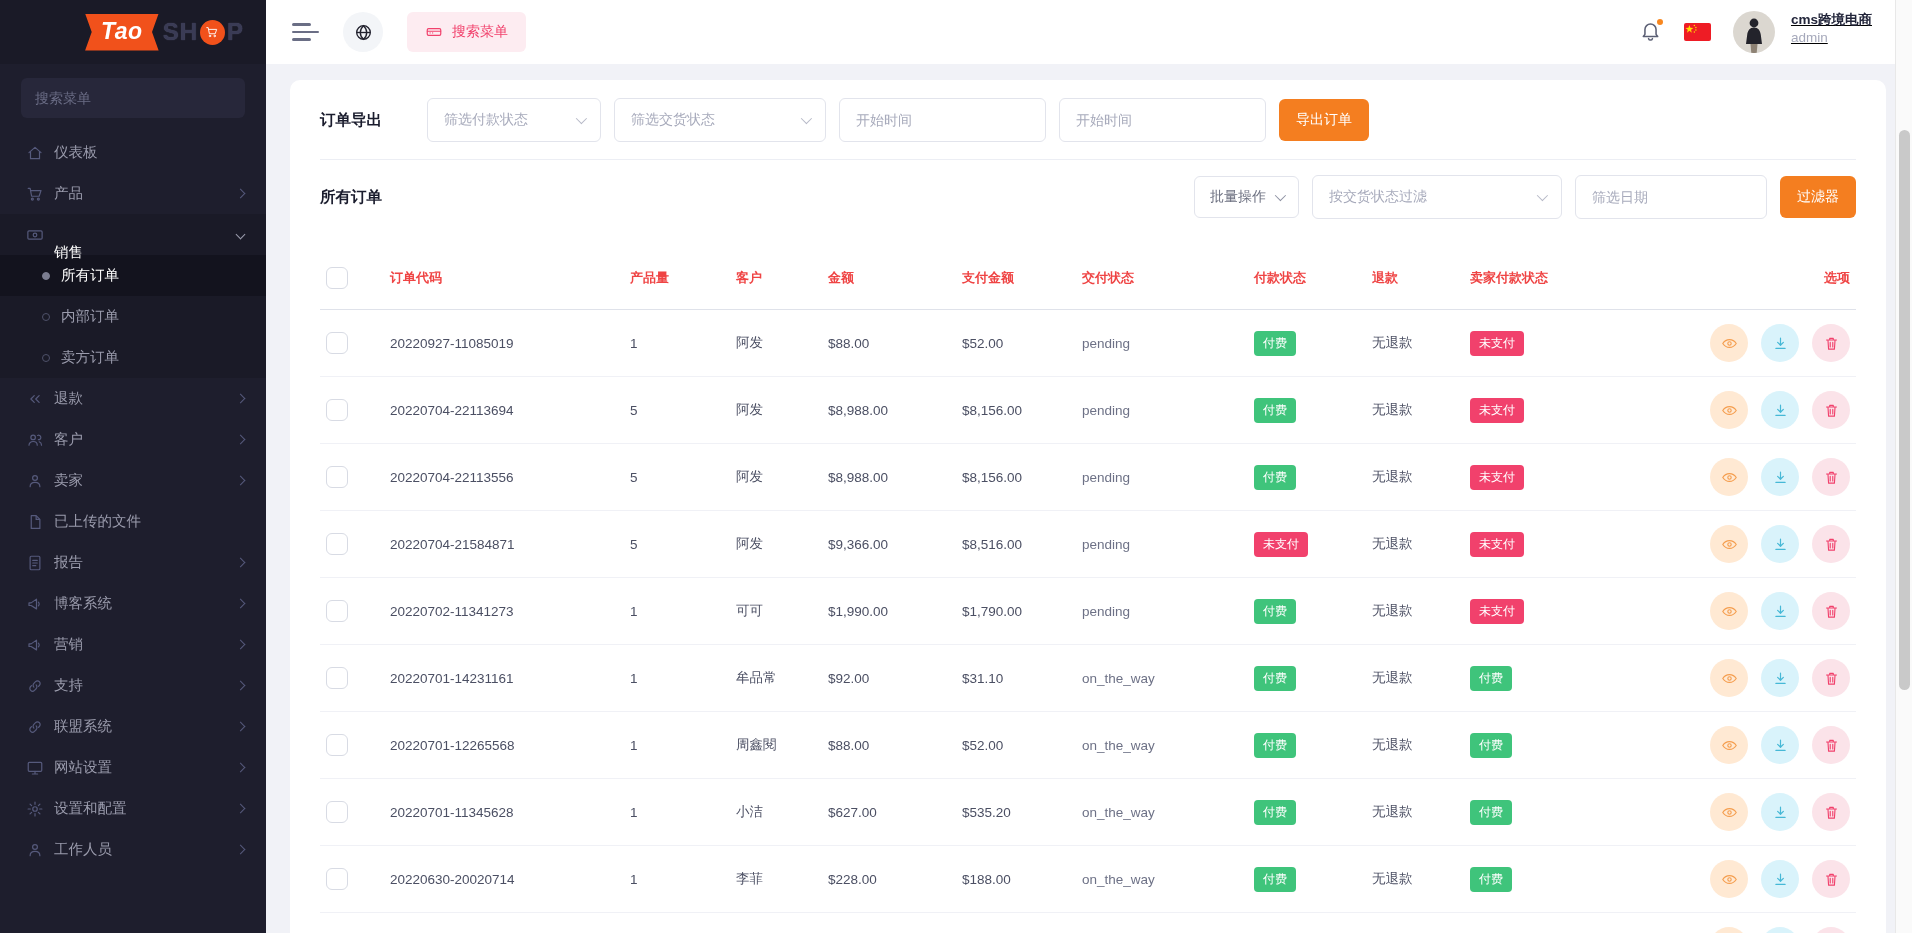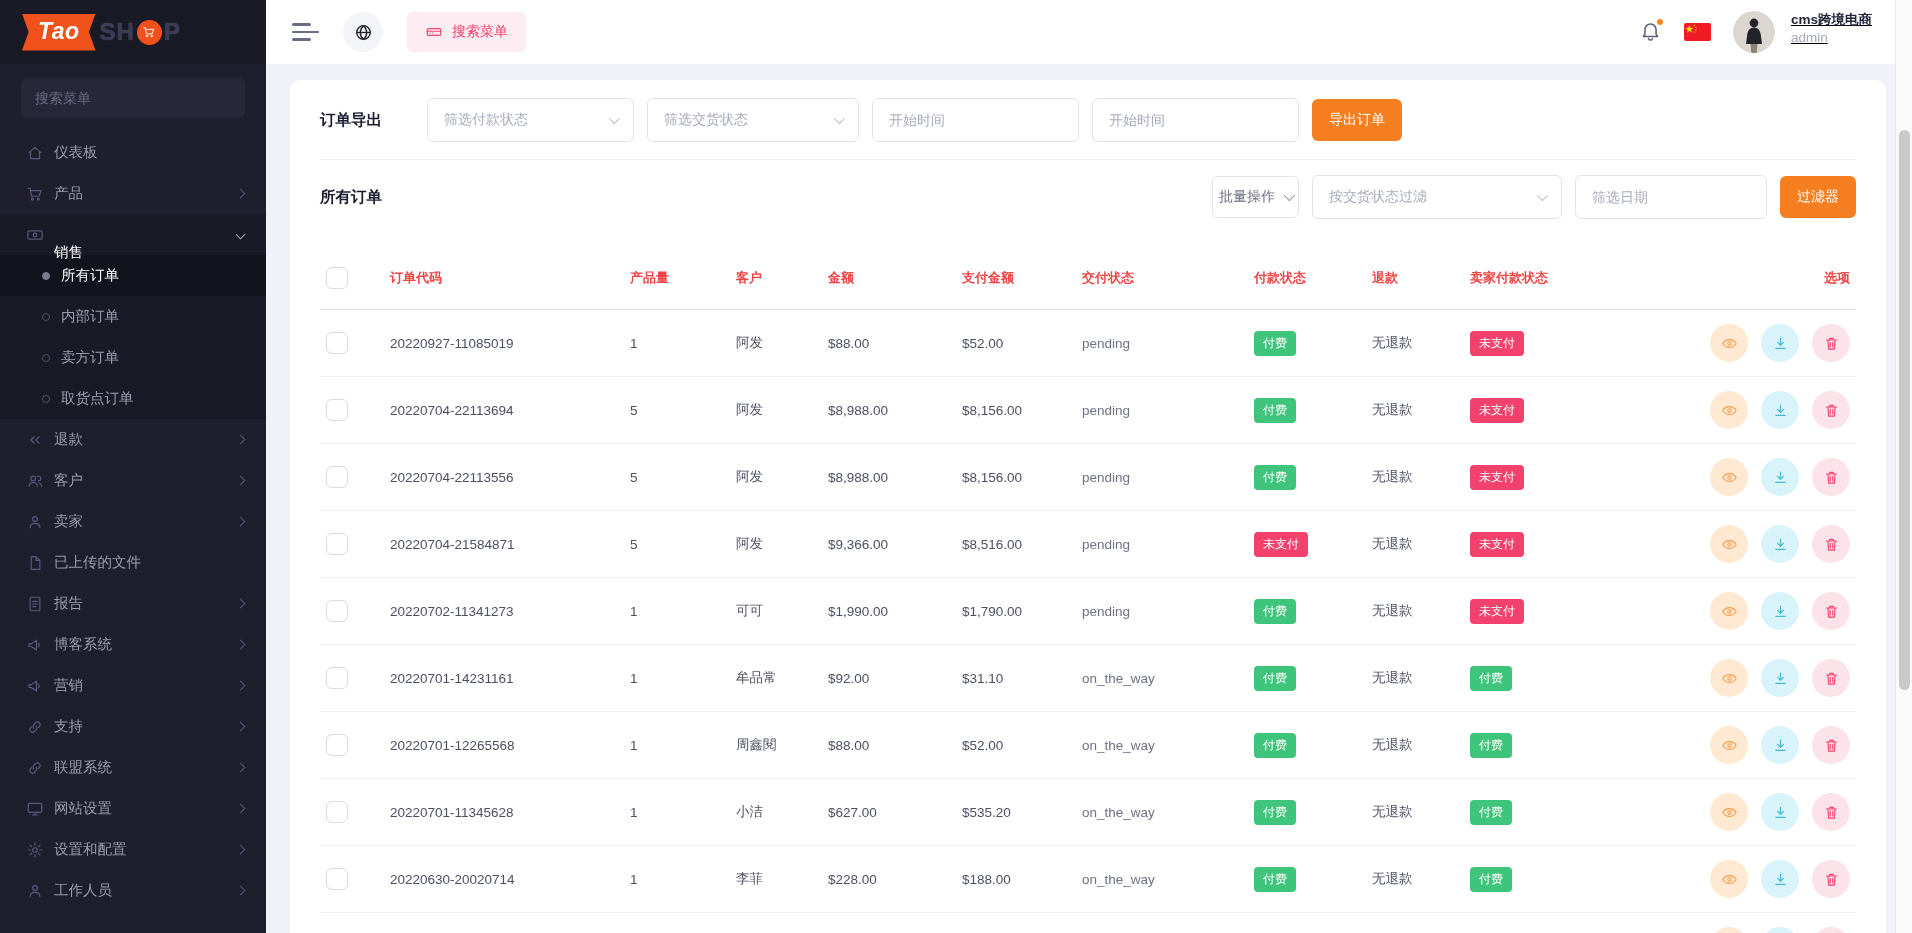--- a/index.html
+++ b/index.html
@@ -1,21 +1,21 @@
 <!DOCTYPE html>
 <html><head>
 <meta charset="utf-8">
 <style>
   * { box-sizing: border-box; margin: 0; padding: 0; }
   html,body { width:1912px; height:933px; overflow:hidden; }
   body { font-family:"Liberation Sans","DejaVu Sans",sans-serif; display:flex; background:#f1f2f7; }
 
   
   .sidebar { width:266px; min-width:266px; height:100%; background:#1e1e2d; display:flex; flex-direction:column; overflow:hidden; }
-  .logo-bar { height:64px; min-height:64px; background:#1a1a27; display:flex; align-items:center; padding:0 22px; }
+  .logo-bar { height:64px; min-height:64px; background:#1a1a27; display:flex; align-items:center; padding:0 22px;justify-content:flex-end; }
   .tao-badge { background:#f1511b; color:#fff; font-weight:bold; font-style:italic; font-size:23px; line-height:1; padding:6px 16px 8px; clip-path:polygon(0 0,100% 0,91% 50%,100% 100%,0 100%,9% 50%); letter-spacing:.5px; }
   .shop-text { color:#3a3b55; font-weight:800; font-size:24px; letter-spacing:1px; display:flex; align-items:center; margin-left:4px; text-shadow:0 0 1px #565872; }
   .cart-o { width:25px; height:25px; border-radius:50%; background:#f1511b; display:inline-flex; align-items:center; justify-content:center; margin:0 2px; color:#fff; }
   .cart-o svg { width:14px; height:14px; }
 
   .side-search { margin:14px 21px 10px; }
   .side-search input { width:100%; height:40px; background:#27273a; border:0; border-radius:6px; color:#f97316; padding:0 14px; font-size:14px; outline:none; }
   .side-search input::placeholder { color:#6a6c85; }
 
   .menu { flex:1; overflow:hidden; padding-top:4px; }
@@ -58,24 +58,24 @@
   .export-row, .toolbar-row { display:flex; align-items:center; gap:13px; }
   .export-row { padding-bottom:17px; border-bottom:1px solid #eceef4; }
   .toolbar-row { padding-top:15px; }
   .section-title { font-size:15.5px; font-weight:700; color:#1a1c2d; }
   .export-row .section-title { margin-right:32px; }
   .toolbar-row .section-title { margin-right:auto; }
   .select-box { height:44px; border:1px solid #e2e4ec; border-radius:6px; display:flex; align-items:center; justify-content:space-between; padding:0 16px; font-size:14px; color:#a7aabb; background:#fff; cursor:pointer; flex:none; }
   .sel-chev { width:8px; height:8px; border-right:1.6px solid #b6b9c7; border-bottom:1.6px solid #b6b9c7; transform:rotate(45deg) translateY(-2px); }
   .input-box { height:44px; border:1px solid #e2e4ec; border-radius:6px; padding:0 16px; font-size:14px; color:#5a5e72; background:#fff; outline:none; flex:none; }
   .input-box::placeholder { color:#a7aabb; }
-  .w-sel1 { width:207px; } .w-sel2 { width:212px; } .w-in1 { width:207px; } .w-in2 { width:207px; }
+  .w-sel1 { width:174px; } .w-sel2 { width:212px; } .w-in1 { width:207px; } .w-in2 { width:207px; }
   .w-dsel { width:250px; } .w-date { width:192px; } .w-code { width:250px; }
   .btn-orange { background:#f47e20; color:#fff; border:0; border-radius:6px; height:42px; padding:0 17px; font-size:14px; cursor:pointer; flex:none; }
-  .bulk-btn { height:42px; border:1px solid #e2e4ec; border-radius:6px; background:#fff; color:#6c7080; font-size:14px; padding:0 6px; display:flex; align-items:center; gap:9px; cursor:pointer; flex:none; }
+  .bulk-btn { height:42px; border:1px solid #e2e4ec; border-radius:6px; background:#fff; color:#6c7080; font-size:14px; padding:0 15px; display:flex; align-items:center; gap:9px; cursor:pointer; flex:none; }
   .bulk-btn .sel-chev { border-color:#8e92a3; }
 
   table { width:100%; border-collapse:collapse; margin-top:38px; table-layout:fixed; }
   th { text-align:left; font-size:13px; color:#ef4444; font-weight:700; padding:10px 6px 20px; border-bottom:1px solid #dfe2ea; }
   th.th-opt { text-align:right; }
   td { padding:0 6px; border-bottom:1px solid #f0f1f6; height:67px; font-size:13.5px; color:#4b4f63; vertical-align:middle; }
   .c-del { color:#6d7186; }
   .c-opt { text-align:right; white-space:nowrap; }
   .cb { width:22px; height:22px; border:1.5px solid #d8dbe4; border-radius:6px; background:#fff; cursor:pointer; }
   .badge { display:inline-block; padding:4px 9px; border-radius:4px; font-size:12px; color:#fff; }
@@ -234,24 +234,20 @@
     <span class="bullet"></span>
     <span class="sub-label">所有订单</span>
   </div>
           <div class="submenu-item">
     <span class="bullet"></span>
     <span class="sub-label">内部订单</span>
   </div>
           <div class="submenu-item">
     <span class="bullet"></span>
     <span class="sub-label">卖方订单</span>
-  </div>
-          <div class="submenu-item">
-    <span class="bullet"></span>
-    <span class="sub-label">取货点订单</span>
   </div>
         </div>
   </div>
       <div class="menu-section">
     <div class="menu-item">
       <span class="mi-icon">
             <svg viewBox="0 0 24 24">
               <use href="#refund-icon-g"></use>
             </svg>
           </span>

